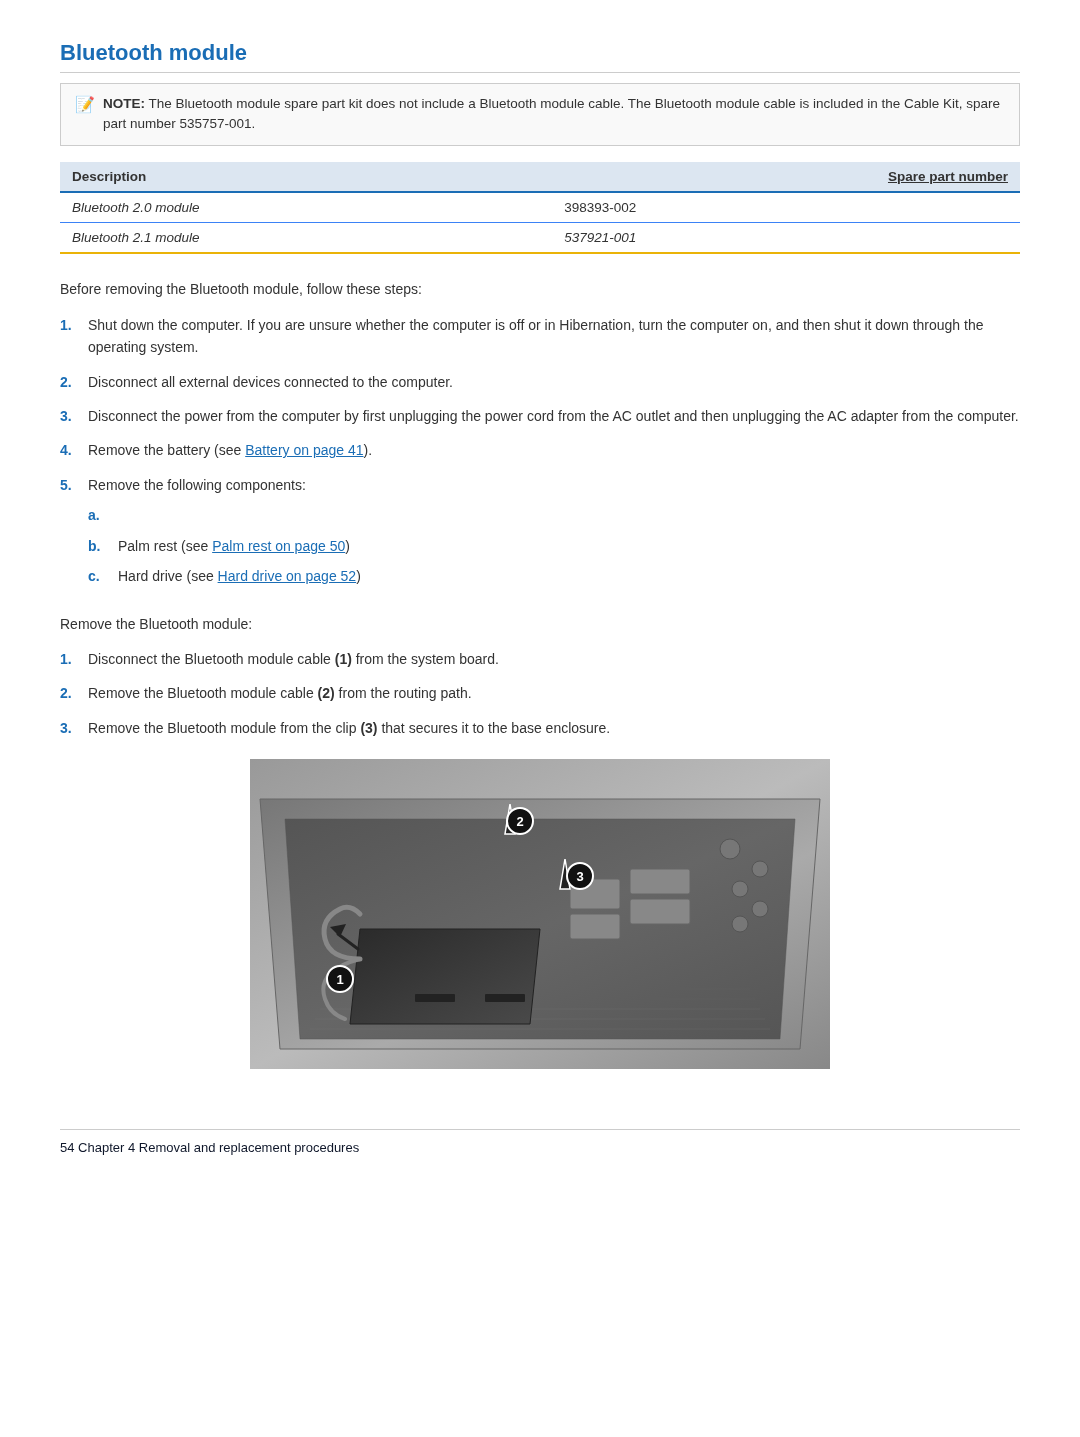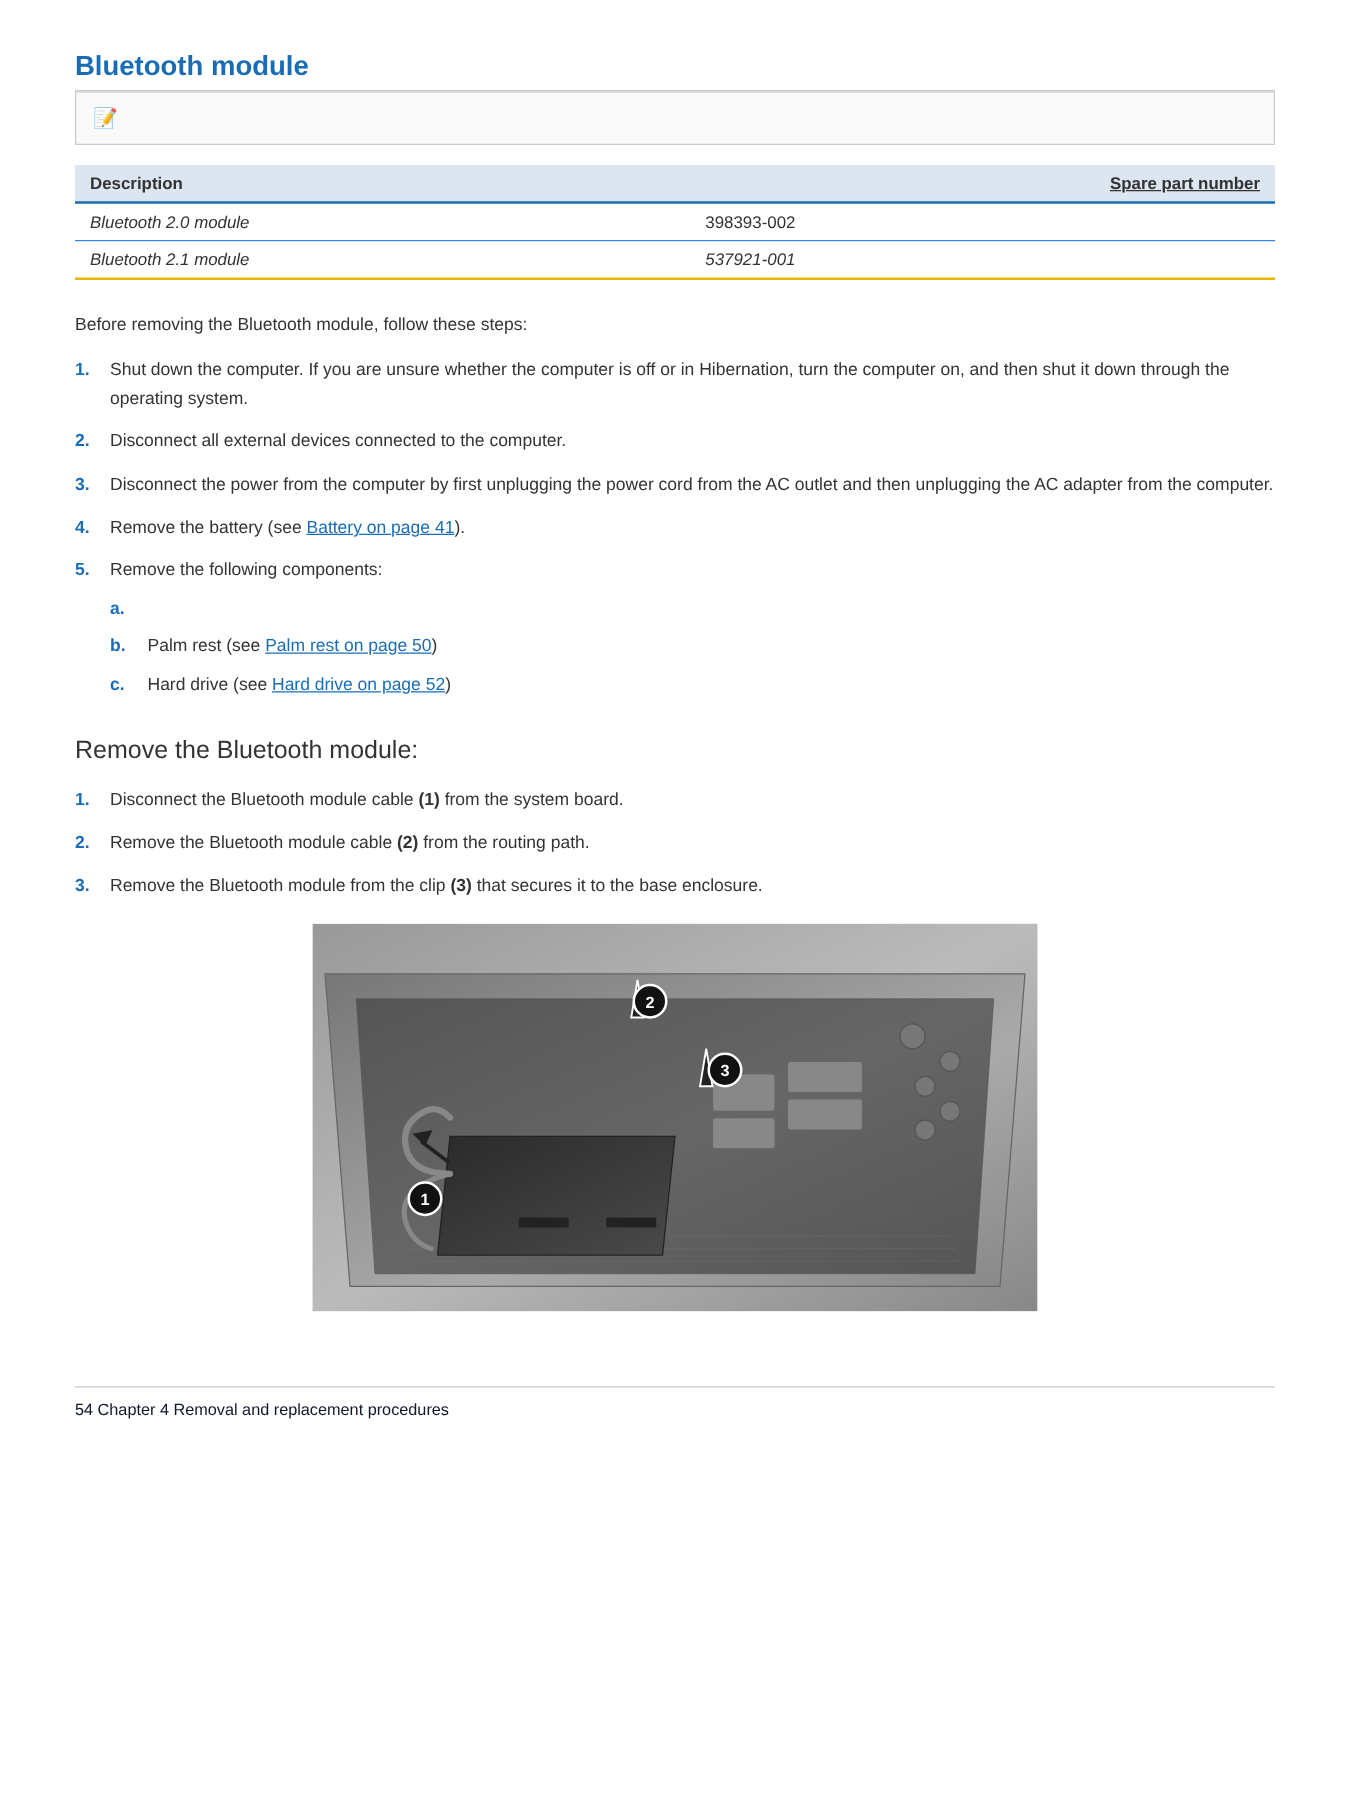--- a/index.html
+++ b/index.html
@@ -15,20 +15,21 @@
       background: #fff;
       padding: 40px 60px 60px 60px;
       max-width: 1080px;
       min-height: 1437px;
     }
 
     h1.page-title {
       color: #1a6db5;
       font-size: 22px;
       font-weight: bold;
+      margin-bottom: 10px;
       border-bottom: 1px solid #ccc;
       padding-bottom: 6px;
     }
 
     .note-box {
       border: 1px solid #ccc;
       background: #f9f9f9;
       padding: 10px 14px;
       margin-bottom: 16px;
       display: flex;
@@ -144,21 +145,21 @@
       line-height: 1.6;
     }
 
     .sub-step-label {
       color: #1a6db5;
       font-weight: bold;
       min-width: 20px;
     }
 
     .remove-intro {
-      font-size: 20px;
+      font-size: 14px;
       margin-bottom: 12px;
       line-height: 1.6;
     }
 
     .diagram-container {
       margin-top: 20px;
       display: flex;
       justify-content: center;
     }
 
@@ -178,20 +179,24 @@
       color: #0f172a;
     }
   </style>
 </head>
 <body>
 
 <h1 class="page-title">Bluetooth module</h1>
 
 <div class="note-box">
   <span class="note-icon">📝</span>
+  <div class="note-text">
+    <strong>NOTE:</strong>
+    <span>The Bluetooth module spare part kit does not include a Bluetooth module cable. The Bluetooth module cable is included in the Cable Kit, spare part number 535757-001.</span>
+  </div>
 </div>
 
 <table class="parts-table">
   <thead>
     <tr>
       <th>Description</th>
       <th>Spare part number</th>
     </tr>
   </thead>
   <tbody id="parts-tbody">

